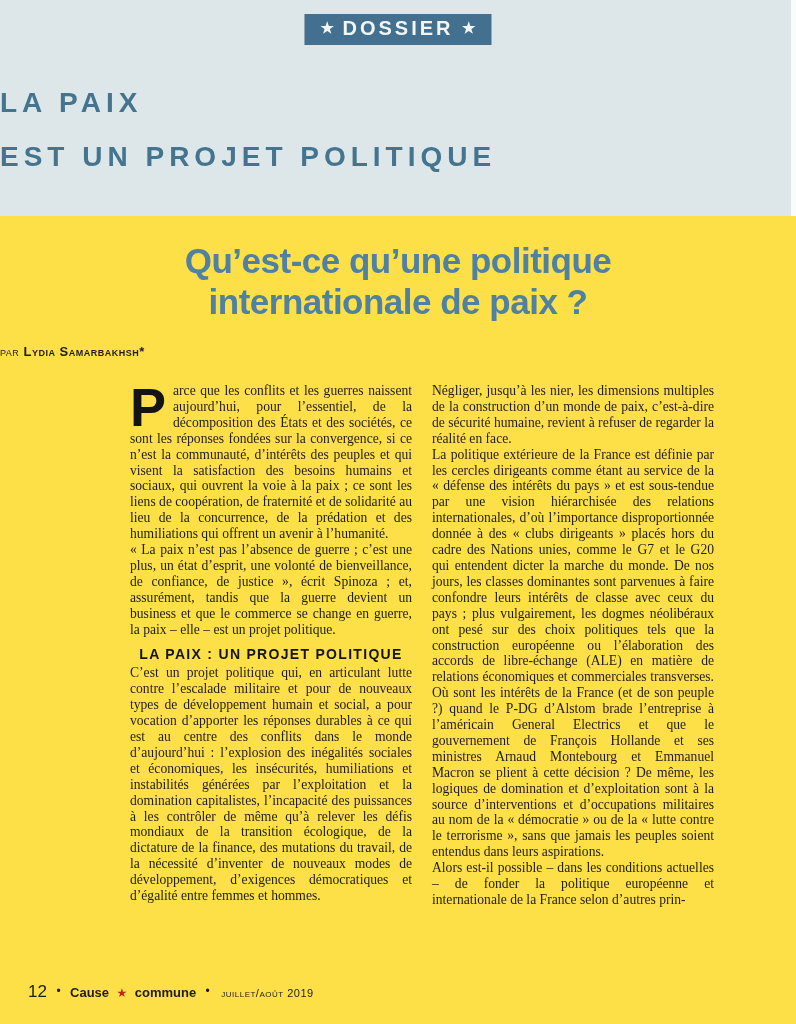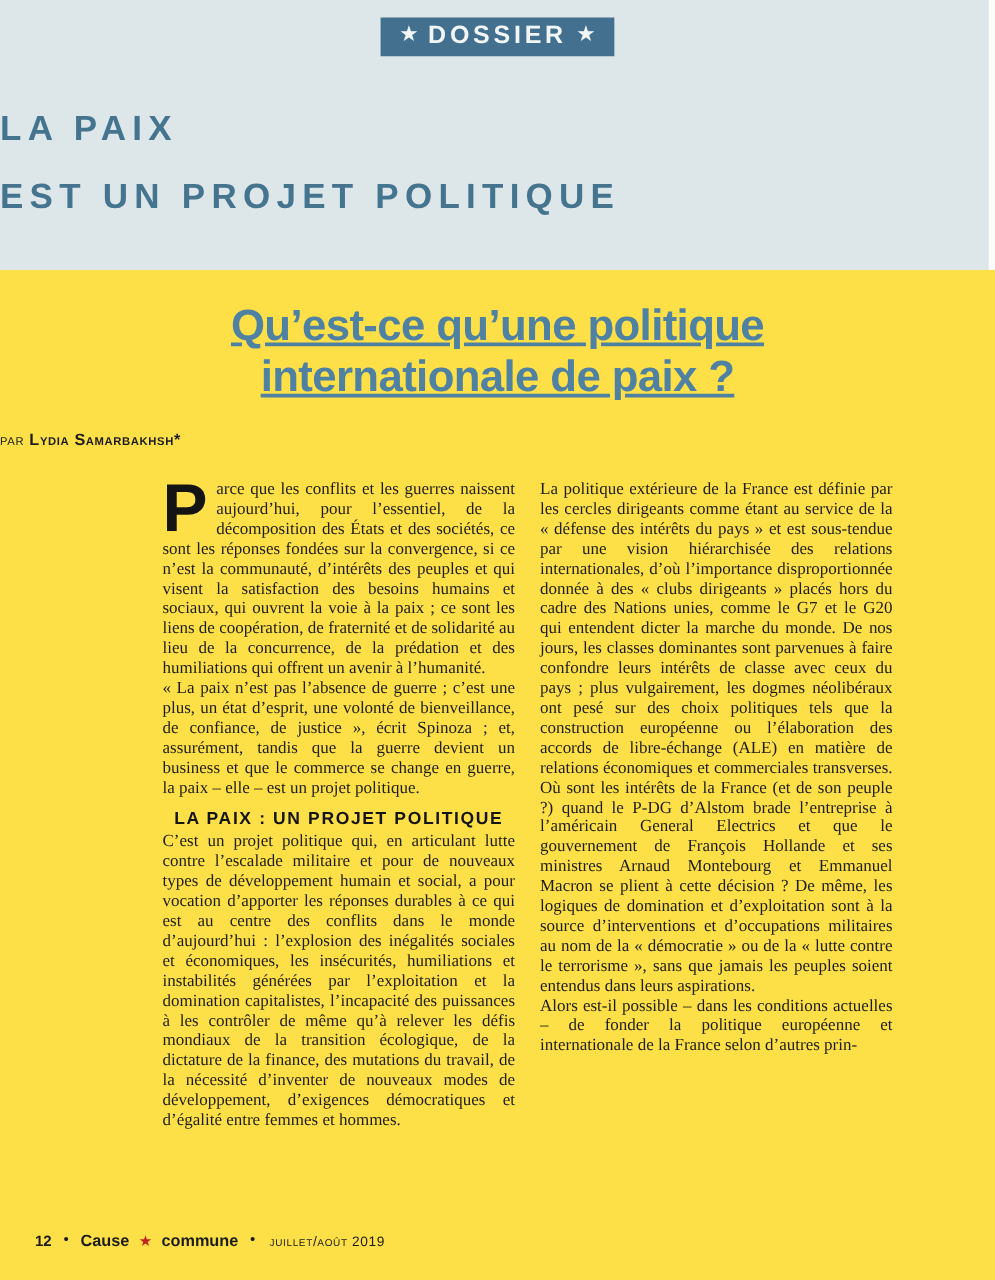--- a/index.html
+++ b/index.html
@@ -31,21 +31,21 @@
   .main-title{
     position:absolute;top:76px;left:0;width:796px;
     text-align:left;color:#45748f;
     font-family:"Liberation Sans", sans-serif;
     font-weight:800;font-size:28px;line-height:54px;letter-spacing:5px;
   }
   .subtitle{
     position:absolute;top:240px;left:98px;width:600px;
     text-align:center;color:#4e81a2;
     font-family:"Liberation Sans", sans-serif;
-    font-weight:700;font-size:35px;line-height:41px;letter-spacing:-0.5px;text-decoration:underline;
+    font-weight:700;font-size:35px;line-height:41px;letter-spacing:-0.5px;
   }
   .byline{
     position:absolute;top:344px;left:0;width:796px;
     text-align:left;color:#1c1c1c;
     font-family:Liberation Sans, sans-serif;
     font-size:13px;letter-spacing:0.5px;
     font-variant:small-caps;
   }
   .byline .author{font-weight:700;}
   .columns{
@@ -71,21 +71,21 @@
     font-family:"Liberation Sans", sans-serif;
     font-weight:700;font-size:14px;letter-spacing:1.3px;
     color:#141414;
     text-align:center;
   }
   .footer{
     position:absolute;left:28px;bottom:22px;
     font-family:"Liberation Sans", sans-serif;
     color:#1c1c1c;white-space:nowrap;
   }
-  .footer .pagenum{font-weight:700;font-size:12px;}
+  .footer .pagenum{font-weight:400;font-size:17px;}
   .footer .sep{font-size:12px;margin:0 5px;position:relative;top:-2px;}
   .footer .mag{font-weight:700;font-size:13px;}
   .footer .mag-star{color:#c32222;font-size:12px;margin:0 3px;}
   .footer .date{font-size:11px;font-variant:small-caps;letter-spacing:0.5px;margin-left:2px;margin-top:29px;}
 </style>
 </head>
 <body>
 
 <div class="page">
 
@@ -114,20 +114,21 @@
   <div class="columns">
 
     <div class="col">
       <p><span class="dropcap">P</span><span>arce que les conflits et les guerres naissent aujourd’hui, pour l’essentiel, de la décomposition des États et des sociétés, ce sont les réponses fondées sur la convergence, si ce n’est la communauté, d’intérêts des peuples et qui visent la satisfaction des besoins humains et sociaux, qui ouvrent la voie à la paix ; ce sont les liens de coopération, de fraternité et de solidarité au lieu de la concurrence, de la prédation et des humiliations qui offrent un avenir à l’humanité.</span></p>
       <p>« La paix n’est pas l’absence de guerre ; c’est une plus, un état d’esprit, une volonté de bienveillance, de confiance, de justice », écrit Spinoza ; et, assurément, tandis que la guerre devient un business et que le commerce se change en guerre, la paix – elle – est un projet politique.</p>
       <h3 class="section-heading">LA PAIX : UN PROJET POLITIQUE</h3>
       <p>C’est un projet politique qui, en articulant lutte contre l’escalade militaire et pour de nouveaux types de développement humain et social, a pour vocation d’apporter les réponses durables à ce qui est au centre des conflits dans le monde d’aujourd’hui : l’explosion des inégalités sociales et économiques, les insécurités, humiliations et instabilités générées par l’exploitation et la domination capitalistes, l’incapacité des puissances à les contrôler de même qu’à relever les défis mondiaux de la transition écologique, de la dictature de la finance, des mutations du travail, de la nécessité d’inventer de nouveaux modes de développement, d’exigences démocratiques et d’égalité entre femmes et hommes.</p>
     </div>
 
     <div class="col">
+      <p>Négliger, jusqu’à les nier, les dimensions multiples de la construction d’un monde de paix, c’est-à-dire de sécurité humaine, revient à refuser de regarder la réalité en face.</p>
       <p>La politique extérieure de la France est définie par les cercles dirigeants comme étant au service de la « défense des intérêts du pays » et est sous-tendue par une vision hiérarchisée des relations internationales, d’où l’importance disproportionnée donnée à des « clubs dirigeants » placés hors du cadre des Nations unies, comme le G7 et le G20 qui entendent dicter la marche du monde. De nos jours, les classes dominantes sont parvenues à faire confondre leurs intérêts de classe avec ceux du pays ; plus vulgairement, les dogmes néolibéraux ont pesé sur des choix politiques tels que la construction européenne ou l’élaboration des accords de libre-échange (ALE) en matière de relations économiques et commerciales transverses. Où sont les intérêts de la France (et de son peuple ?) quand le P-DG d’Alstom brade l’entreprise à l’américain General Electrics et que le gouvernement de François Hollande et ses ministres Arnaud Montebourg et Emmanuel Macron se plient à cette décision ? De même, les logiques de domination et d’exploitation sont à la source d’interventions et d’occupations militaires au nom de la « démocratie » ou de la « lutte contre le terrorisme », sans que jamais les peuples soient entendus dans leurs aspirations.</p>
       <p>Alors est-il possible – dans les conditions actuelles – de fonder la politique européenne et internationale de la France selon d’autres prin-</p>
     </div>
 
   </div>
 
   <div class="footer">
     <span class="pagenum">12</span>
     <span class="sep">•</span>
     <span class="mag">Cause</span>

